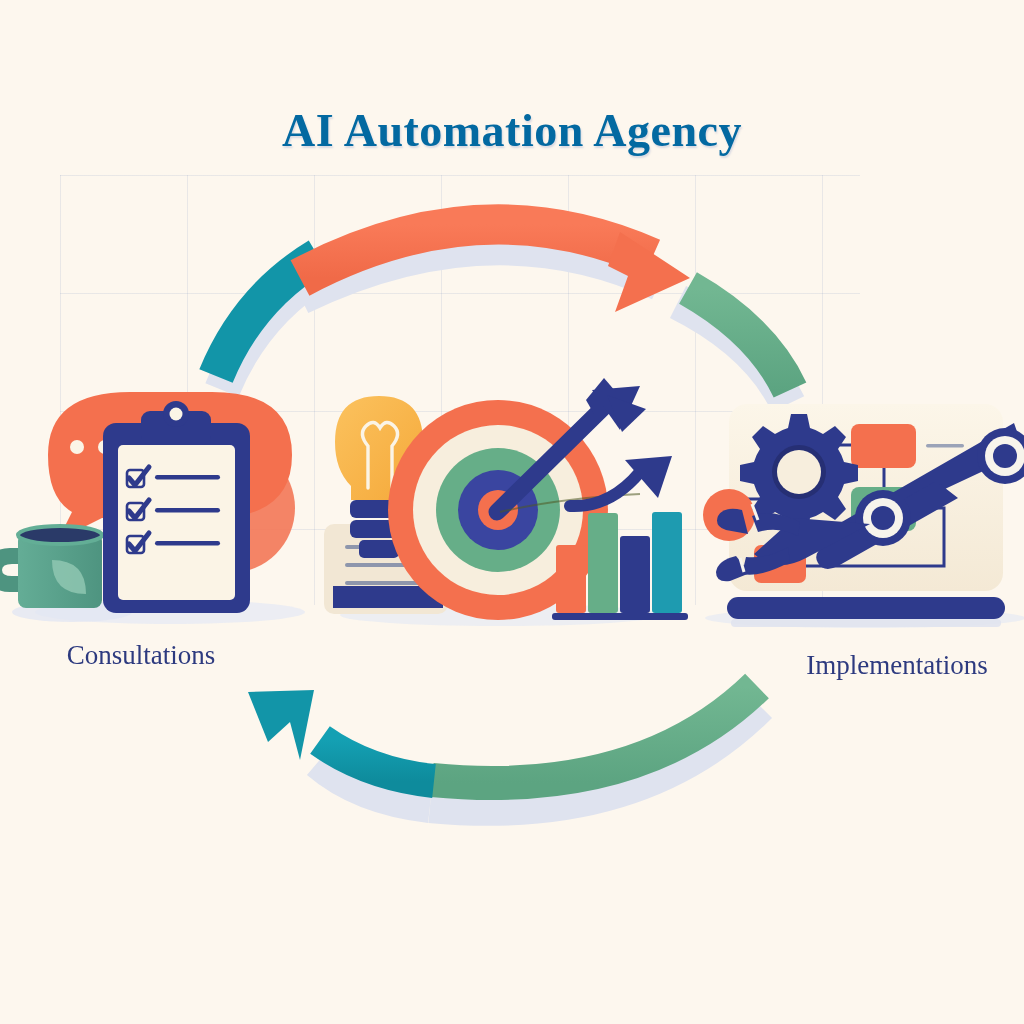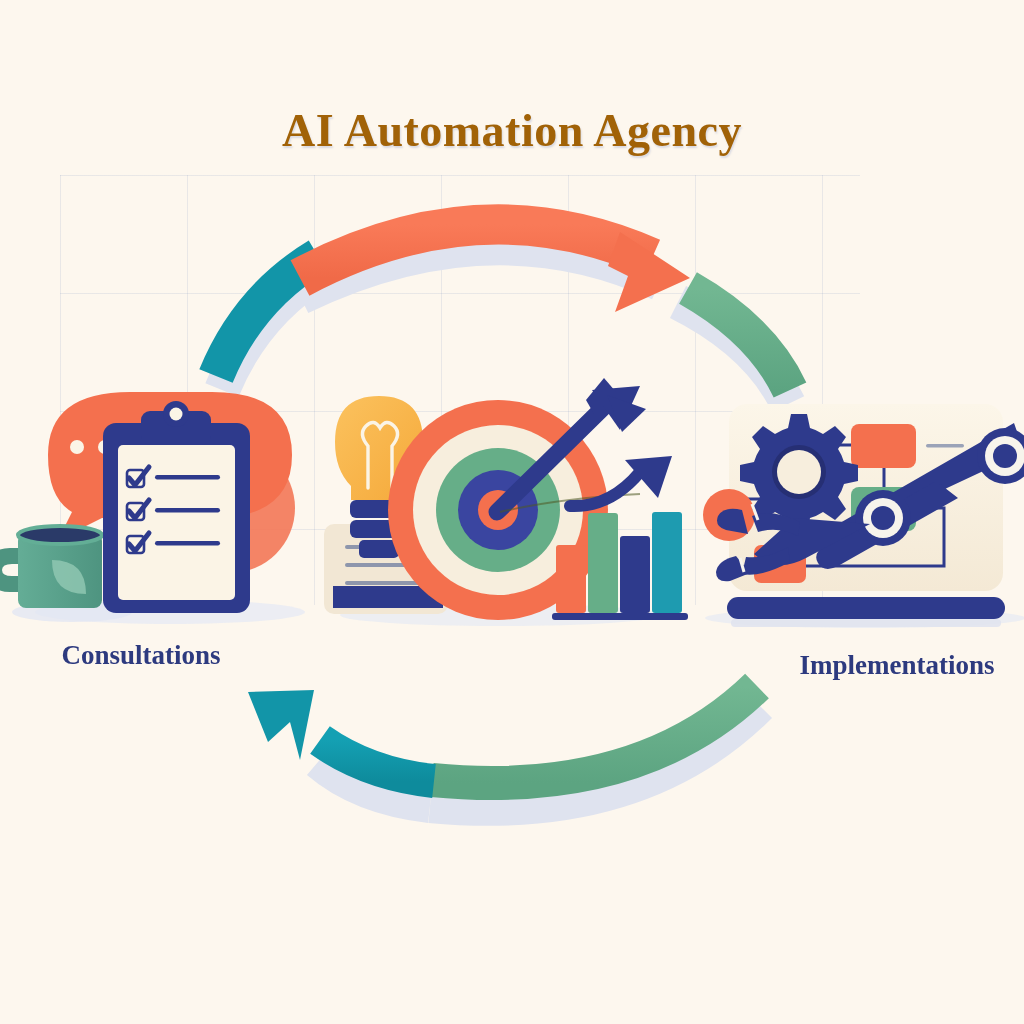--- a/index.html
+++ b/index.html
@@ -38,28 +38,28 @@
   .title {
     position: absolute;
     left: 0;
     top: 104px;
     width: 1024px;
     text-align: center;
     font-family: "Liberation Serif", serif;
     font-weight: bold;
     font-size: 46px;
     letter-spacing: 0.5px;
-    color: #a16207;
+    color: #0369a1;
     text-shadow: 1px 2px 2px rgba(170,180,210,0.45);
   }
   .caption {
     position: absolute;
     top: 640px;
     font-family: "Liberation Serif", serif;
-    font-weight: bold;
+    font-weight: normal;
     font-size: 27px;
     color: #2D3A7F;
     text-align: center;
     white-space: nowrap;
   }
   .cap-1 { left: 0px;   width: 282px; }
   .cap-2 { left: 350px; width: 320px; }
   .cap-3 { left: 746px; width: 302px; margin-top: 10px; }
 </style>
 </head>

